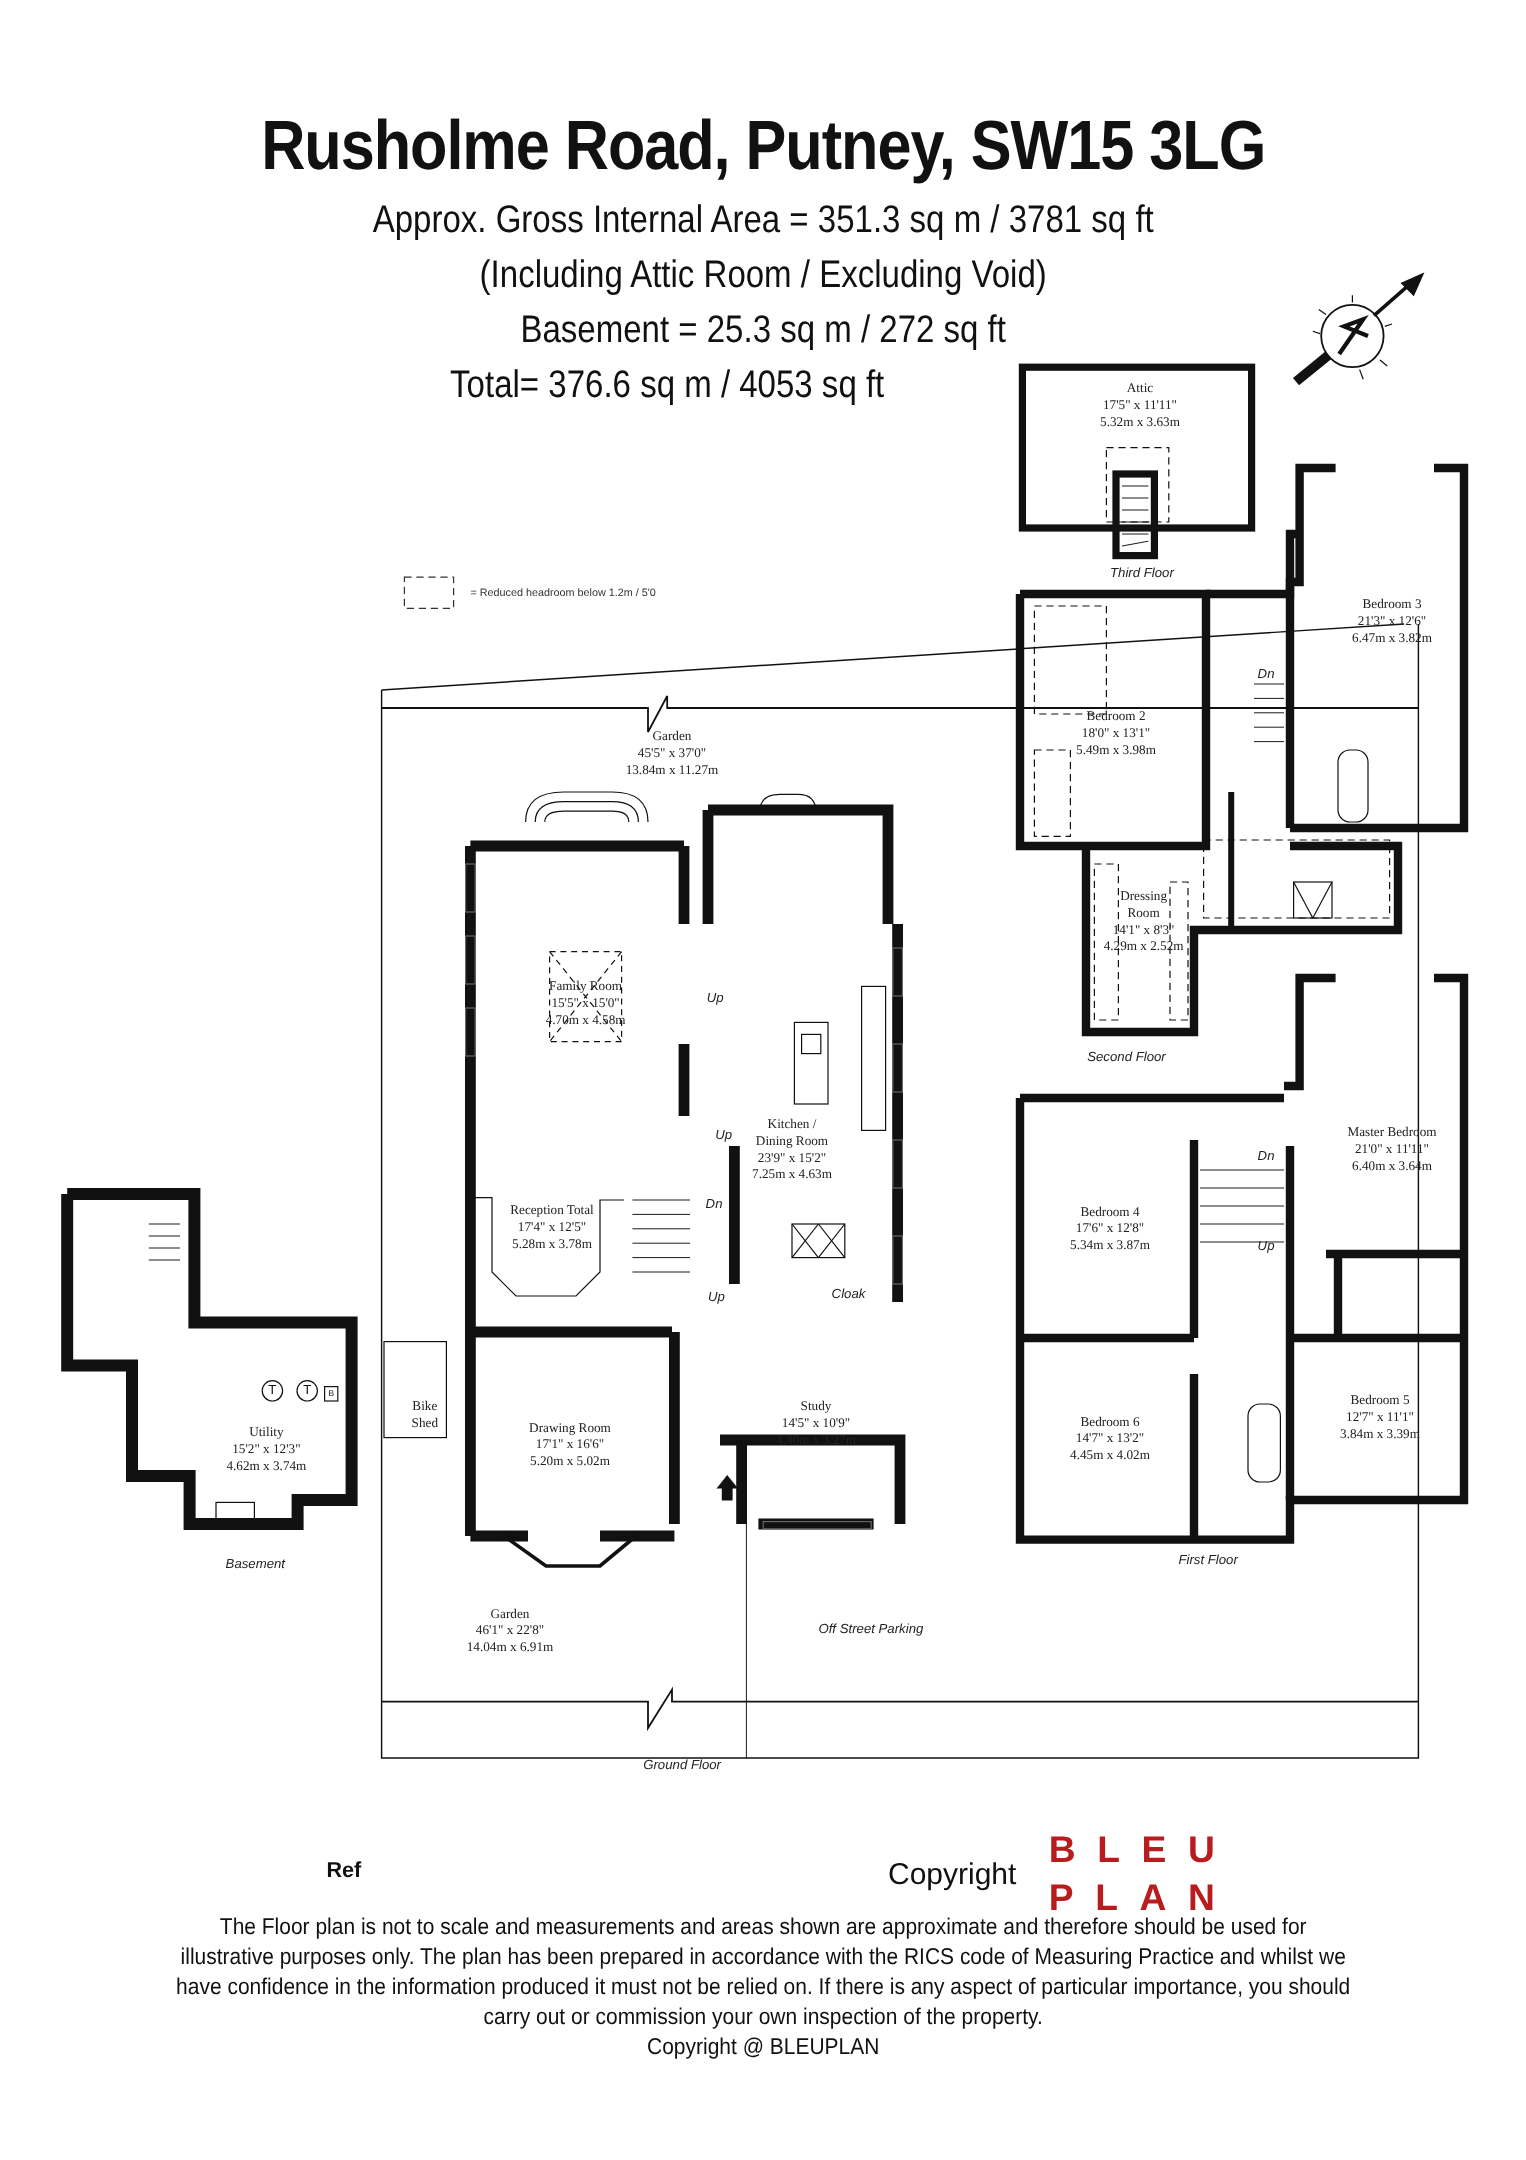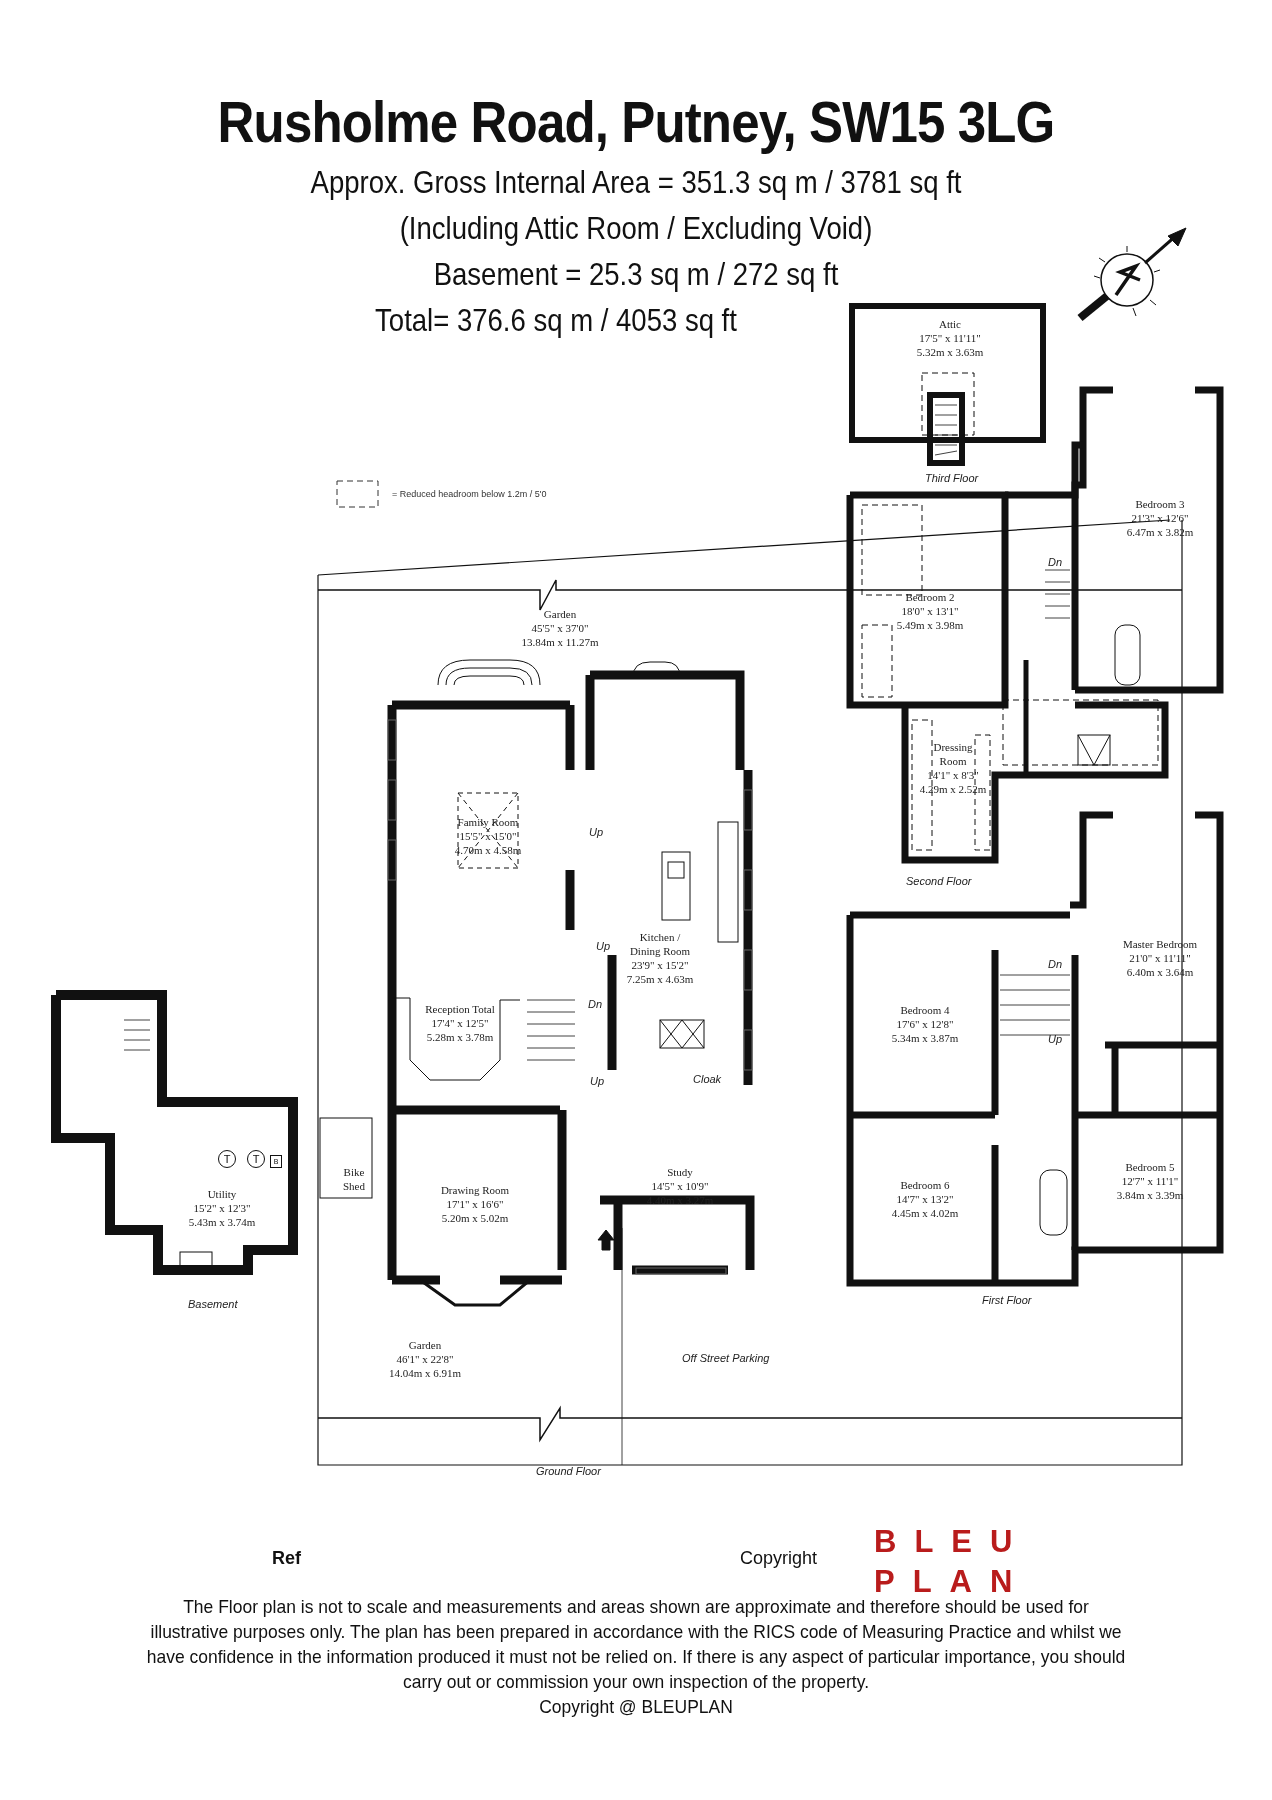--- a/index.html
+++ b/index.html
@@ -4,21 +4,21 @@
 <style>
   html, body { margin:0; padding:0; background:#fff; }
   body { width:1272px; height:1800px; position:relative; overflow:hidden; font-family:"Liberation Sans", sans-serif; color:#111; }
   .abs { position:absolute; }
   .title { left:0; width:1272px; top:88px; text-align:center; font-weight:bold; font-size:58px; letter-spacing:-1px; transform:scaleX(0.88); transform-origin:center; }
   .area-line { left:0; width:1272px; text-align:center; font-size:32px; transform:scaleX(0.86); transform-origin:center; }
   .room { position:absolute; text-align:center; font-size:11px; line-height:14px; color:#222; }
   .room div { white-space:nowrap;font-family:Liberation Serif, serif; }
   .floorlabel { position:absolute; font-size:11px; color:#222; white-space:nowrap;font-style:italic; }
   .footer-ref { left:272px; top:1548px; font-size:18px;font-weight:bold; }
-  .footer-copy { left:740px; top:1548px; font-size:18px; }
+  .footer-copy { left:740px; top:1548px; font-size:25px; }
   .logo { left:874px; top:1522px; color:#b91c1c; font-weight:bold; font-size:31px; letter-spacing:18px; line-height:40px; }
   .disclaimer { left:0; width:1272px; top:1594px; text-align:center; font-size:19px; line-height:25px; transform:scaleX(0.92); transform-origin:center; }
   svg.plan { position:absolute; left:0; top:0; }
   .legend-text { left:392px; top:489px; font-size:9px; color:#333; }
 </style>
 </head>
 <body>
 
 <div class="abs title">Rusholme Road, Putney, SW15 3LG</div>
 <div class="abs area-line" style="top:164px">Approx. Gross Internal Area = 351.3 sq m / 3781 sq ft</div>
@@ -284,21 +284,21 @@
 <div class="floorlabel" style="left:682px;top:1352px">Off Street Parking</div>
 <div class="floorlabel" style="left:589px;top:826px">Up</div>
 <div class="floorlabel" style="left:596px;top:940px">Up</div>
 <div class="floorlabel" style="left:590px;top:1075px">Up</div>
 <div class="floorlabel" style="left:588px;top:998px">Dn</div>
 <div class="floorlabel" style="left:536px;top:1465px">Ground Floor</div>
 
 <div class="room" style="left:172px;top:1187px;width:100px">
   <div>Utility</div>
   <div>15'2" x 12'3"</div>
-  <div>5.43m x 3.74m</div>
+  <div>4.62m x 3.74m</div>
 </div>
 <div class="abs" style="left:218px;top:1150px;width:16px;height:16px;border:1px solid #111;border-radius:50%;font-size:11px;text-align:center;line-height:16px">T</div>
 <div class="abs" style="left:247px;top:1150px;width:16px;height:16px;border:1px solid #111;border-radius:50%;font-size:11px;text-align:center;line-height:16px">T</div>
 <div class="abs" style="left:270px;top:1155px;width:10px;height:11px;border:1px solid #111;font-size:7px;text-align:center;line-height:11px">B</div>
 <div class="floorlabel" style="left:188px;top:1298px">Basement</div>
 
 <div class="abs footer-ref">Ref</div>
 <div class="abs footer-copy">Copyright</div>
 <div class="abs logo">
   <div>BLEU</div>

